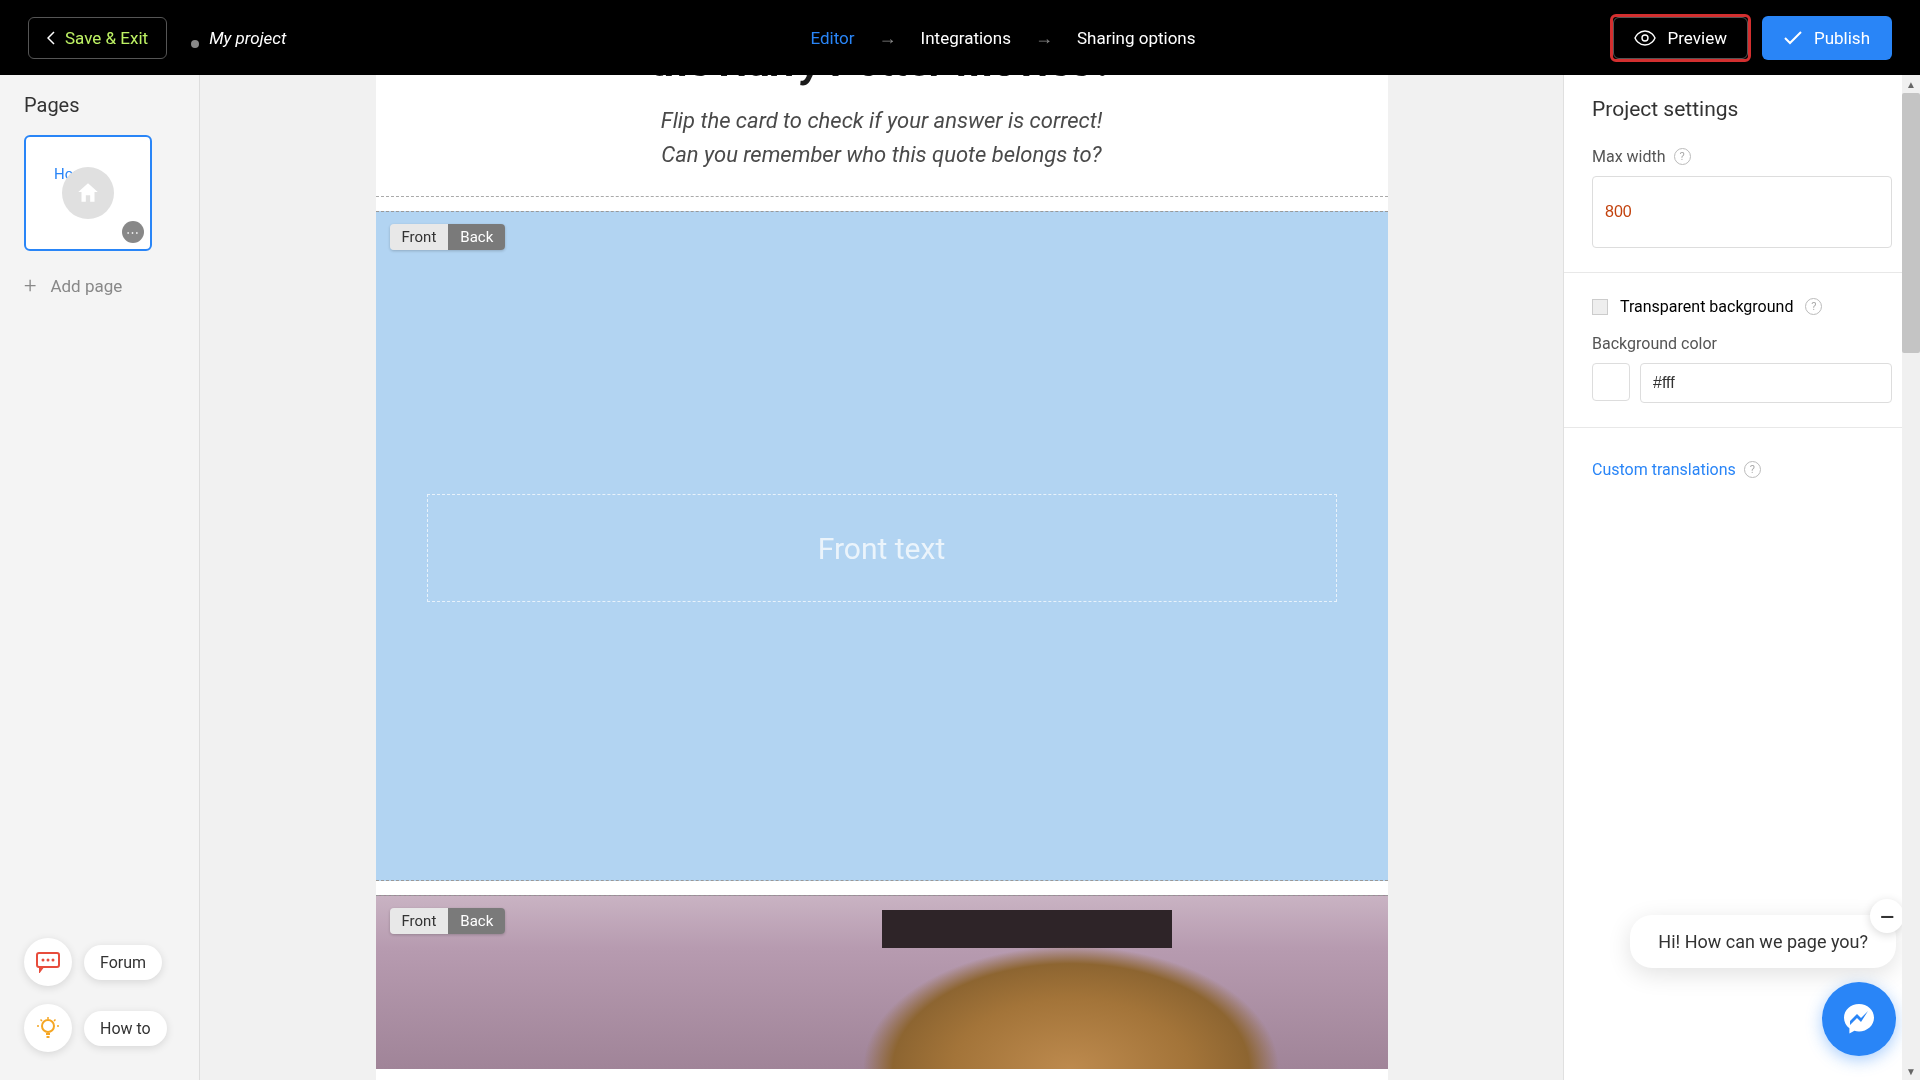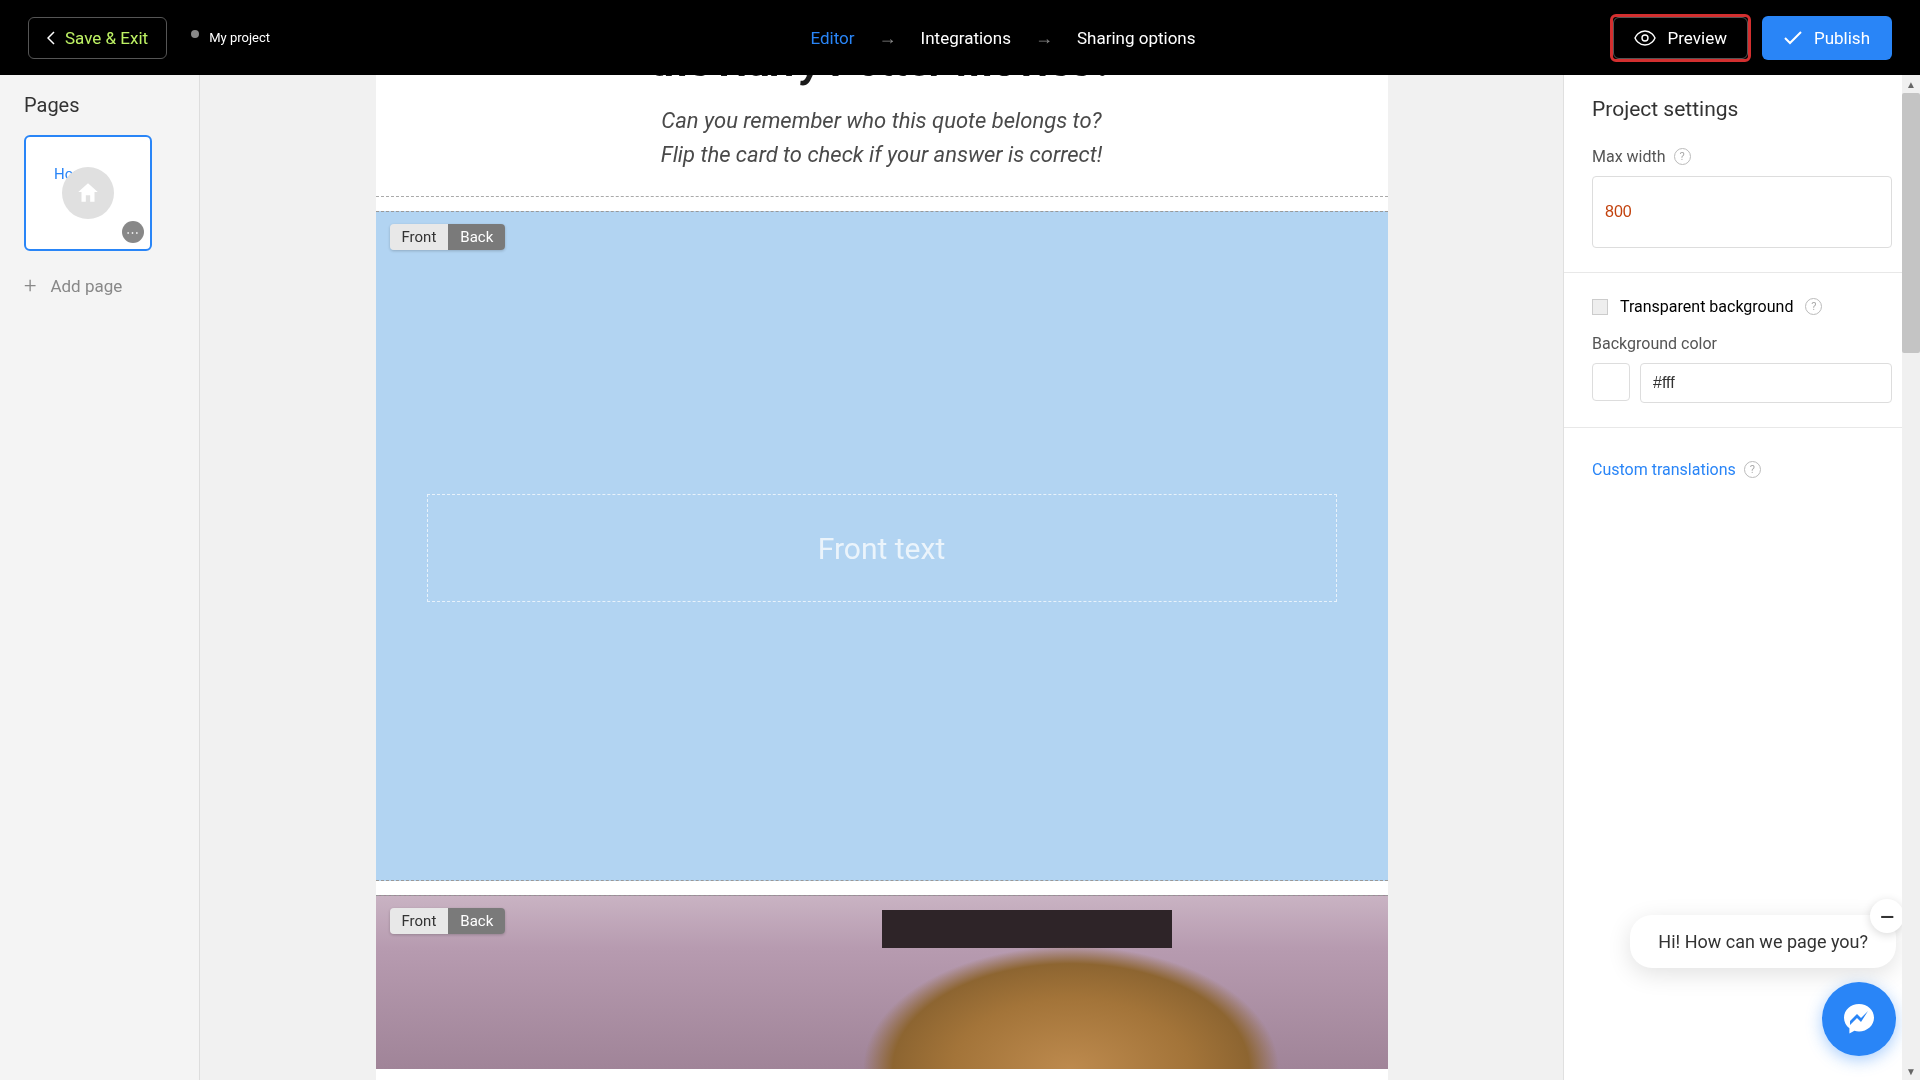--- a/index.html
+++ b/index.html
@@ -2,21 +2,21 @@
 <html><head>
   <meta charset="utf-8">
   <style>
     * { margin: 0; padding: 0; box-sizing: border-box; }
     body { font-family: -apple-system, BlinkMacSystemFont, "Segoe UI", Roboto, sans-serif; background: #f1f1f1; overflow: hidden; height: 1080px; width: 1920px; position: relative; }
     
     
     .topnav { height: 75px; background: #000; display: flex; align-items: center; padding: 0 28px; position: relative; }
     .save-exit { display: flex; align-items: center; gap: 10px; border: 1px solid #555; border-radius: 6px; padding: 10px 18px; color: #bef264; font-size: 17px; cursor: pointer; }
     .save-exit svg { width: 8px; height: 14px; }
-    .project-name { display: flex; align-items: flex-start; gap: 10px; margin-left: 24px; color: #fff; font-size: 13px; }
+    .project-name { display: flex; align-items: flex-end; gap: 10px; margin-left: 24px; color: #fff; font-size: 17px; font-style: italic; }
     .project-dot { width: 8px; height: 8px; border-radius: 50%; background: #888; }
     .center-nav { position: absolute; left: 50%; transform: translateX(-50%); display: flex; align-items: center; gap: 24px; margin-left: 43px; }
     .nav-item { color: #fff; font-size: 17px; cursor: pointer; }
     .nav-item.active { color: #2985f7; }
     .nav-arrow { color: #888; font-size: 18px; }
     .right-actions { margin-left: auto; display: flex; gap: 14px; align-items: center; }
     .preview-btn { display: flex; align-items: center; gap: 12px; border: 1px solid #555; border-radius: 6px; padding: 10px 20px; color: #fff; font-size: 17px; cursor: pointer; position: relative; }
     .preview-highlight { position: absolute; top: -4px; left: -4px; right: -4px; bottom: -4px; border: 3px solid #d32f2f; border-radius: 6px; pointer-events: none; }
     .publish-btn { display: flex; align-items: center; gap: 12px; background: #2985f7; border-radius: 6px; padding: 12px 22px; color: #fff; font-size: 17px; cursor: pointer; }
     
@@ -133,31 +133,55 @@
         <svg viewBox="0 0 24 24">
             <path d="M12 3l9 8h-3v9h-4v-6H10v6H6v-9H3l9-8z"></path>
           </svg>
       </div>
       <div class="page-thumb-more">⋯</div>
     </div>
     <div class="add-page">
       <span class="add-page-plus">+</span>
       <span>Add page</span>
     </div>
+    <div class="help-btns">
+      <div class="help-btn">
+        <div class="help-circle">
+          <svg width="26" height="22" viewBox="0 0 26 22" fill="none">
+              <rect x="2" y="2" width="22" height="14" rx="2" stroke="#e74c3c" stroke-width="2"></rect>
+              <path d="M8 16l-3 4v-4" stroke="#e74c3c" stroke-width="2"></path>
+              <circle cx="8" cy="9" r="1.5" fill="#e74c3c"></circle>
+              <circle cx="13" cy="9" r="1.5" fill="#e74c3c"></circle>
+              <circle cx="18" cy="9" r="1.5" fill="#e74c3c"></circle>
+            </svg>
+        </div>
+        <div class="help-pill">Forum</div>
+      </div>
+      <div class="help-btn">
+        <div class="help-circle">
+          <svg width="26" height="26" viewBox="0 0 26 26" fill="none">
+              <circle cx="13" cy="11" r="6" stroke="#f5a623" stroke-width="2"></circle>
+              <path d="M11 19h4M11.5 22h3" stroke="#f5a623" stroke-width="2"></path>
+              <path d="M13 2v2M4 11H2M24 11h-2M5.5 4.5L7 6M20.5 4.5L19 6" stroke="#f5a623" stroke-width="1.5"></path>
+            </svg>
+        </div>
+        <div class="help-pill">How to</div>
+      </div>
+    </div>
   </div>
 
   <div class="canvas-area">
     <div class="canvas">
       <div class="canvas-inner">
         <div class="movie-heading">
           <span>the </span><span class="italic">Harry Potter</span><span> movies?</span>
         </div>
         <div class="subtitle">
+          <div>Flip the card to check if your answer is correct!</div>
           <div>Can you remember who this quote belongs to?</div>
-          <div>Flip the card to check if your answer is correct!</div>
         </div>
         <div class="divider"></div>
 
         <div class="card-block">
           <div class="tab-strip">
             <div class="tab active">Front</div>
             <div class="tab inactive">Back</div>
           </div>
           <div class="front-text-box">
             <span class="front-text">Front text</span>

